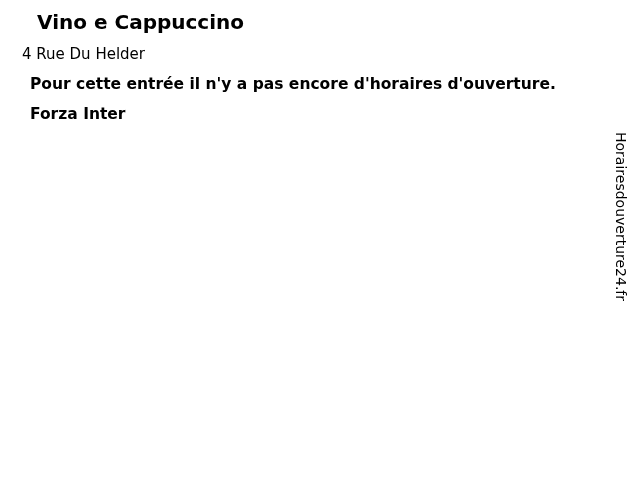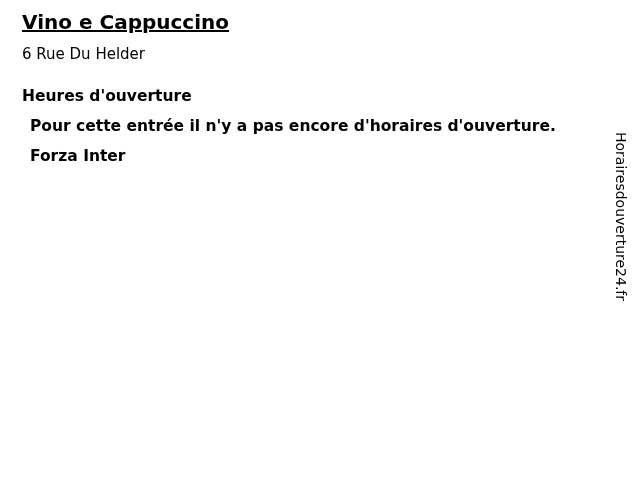--- a/index.html
+++ b/index.html
@@ -16,25 +16,24 @@
     color: #000000;
     font-family: "DejaVu Sans", "Liberation Sans", sans-serif;
   }
   .content {
     position: absolute;
     left: 22px;
     top: 0;
     right: 40px;
   }
   .page-title {
-    margin: 10px 0 0 0;
+    margin: 10px 0 0 15px;
     font-size: 20px;
     line-height: 24px;
     font-weight: bold;
-    text-decoration: underline;
   }
   .address {
     margin: 10px 0 0 0;
     font-size: 15px;
     line-height: 20px;
   }
   .section-heading {
     margin: 23px 0 0 0;
     font-size: 15.5px;
     line-height: 19px;
@@ -58,25 +57,24 @@
   }
 </style>
 </head>
 <body>
 
 <div class="content">
 
   <h1 class="page-title">Vino e Cappuccino</h1>
 
   <div class="address">
-    <div>6 Rue Du Helder</div>
+    <div>4 Rue Du Helder</div>
   </div>
 
   <div>
-    <h2 class="section-heading">Heures d'ouverture</h2>
     <p class="section-text">Pour cette entrée il n'y a pas encore d'horaires d'ouverture.</p>
   </div>
 
   <div>
     <p class="section-text">Forza Inter</p>
   </div>
 
 </div>
 
 <div class="watermark">Horairesdouverture24.fr</div>

